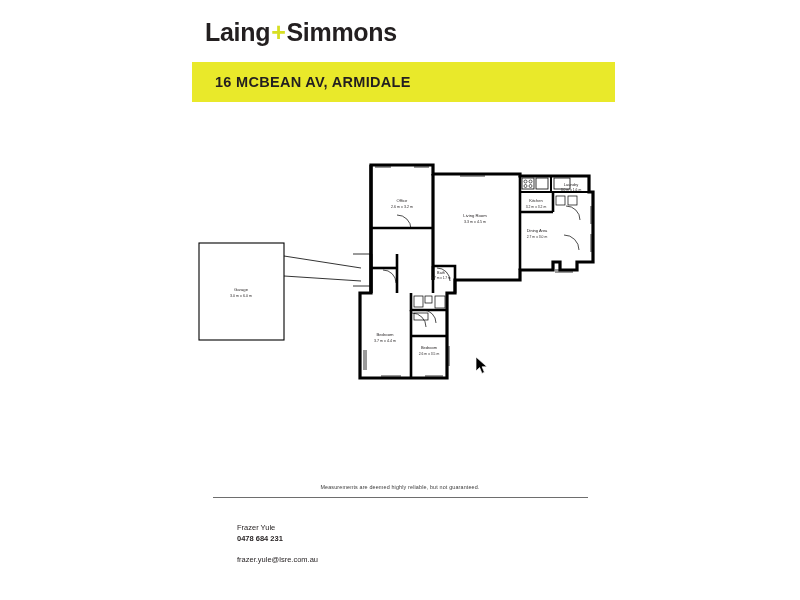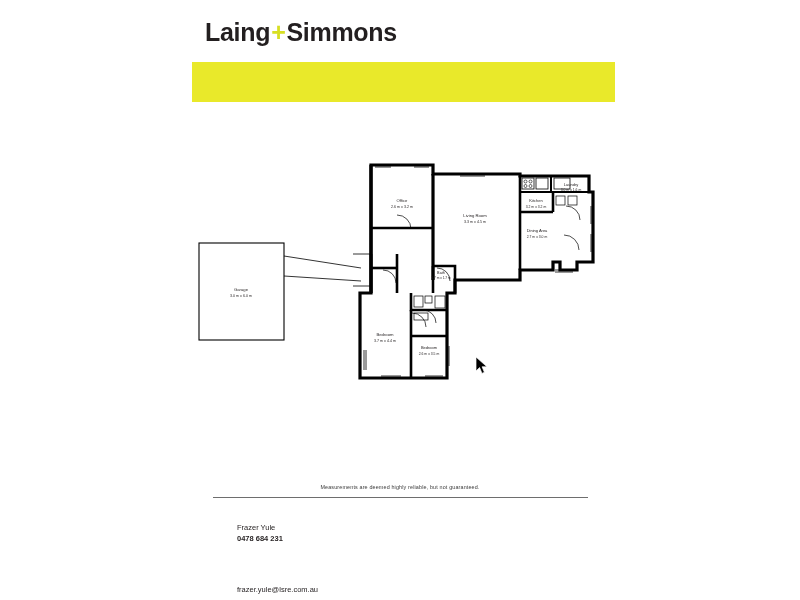--- a/index.html
+++ b/index.html
@@ -99,21 +99,21 @@
     position: absolute;
     left: 237px;
     top: 534px;
     font-size: 7.5px;
     color: #231f20;
     font-weight: bold;
   }
   .agent-email {
     position: absolute;
     left: 237px;
-    top: 585px;
+    top: 555px;
     font-size: 7.5px;
     color: #231f20;
     text-align: center;
   }
 
   
   .cursor {
     position: absolute;
     left: 476px;
     top: 357px;
@@ -124,20 +124,21 @@
 </head>
 <body>
 
 <div class="page">
 
   <div class="brand">
     <span>Laing</span><span class="plus">+</span><span>Simmons</span>
   </div>
 
   <div class="address-bar" style="background: rgb(233, 233, 42);"></div>
+  <div class="address-text">16 MCBEAN AV, ARMIDALE</div>
 
   <div class="plan">
     <svg width="430" height="250" viewBox="0 0 430 250" xmlns="http://www.w3.org/2000/svg">
       <g fill="none" stroke="#000000">
 
         <rect x="14" y="93" width="85" height="97" stroke-width="1.1" fill="#ffffff"></rect>
 
         <path d="M99 106 L176 118 M99 126 L176 131" stroke-width="0.8"></path>
         <path d="M168 104 L190 104 L190 136 L168 136" stroke-width="0.8"></path>
 

